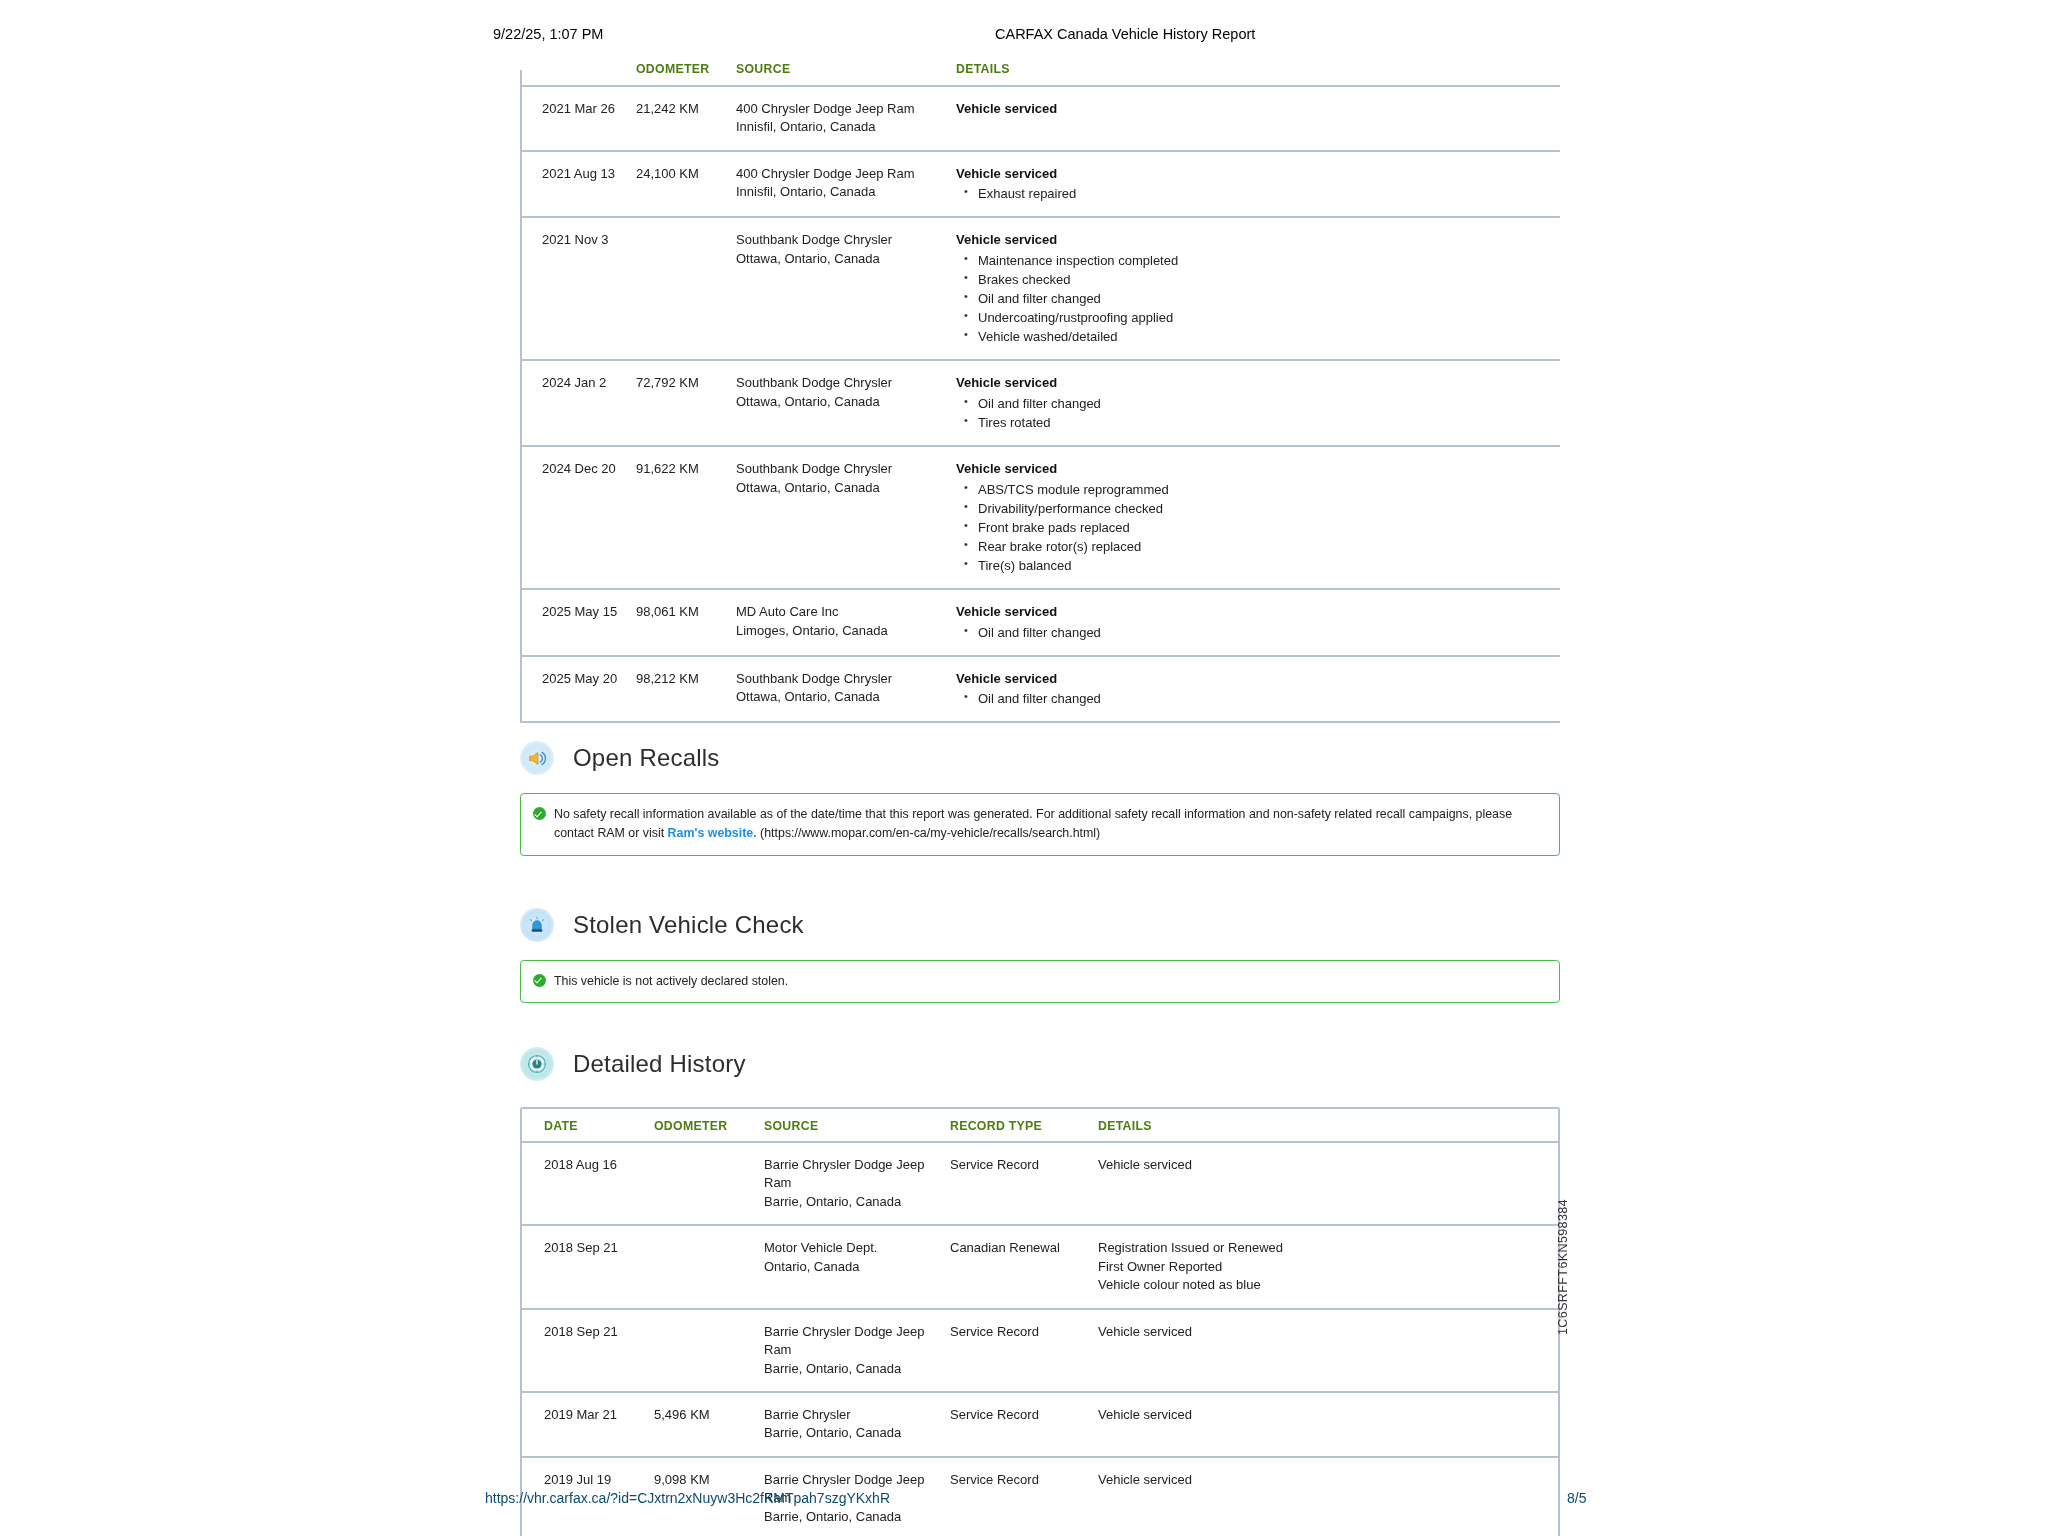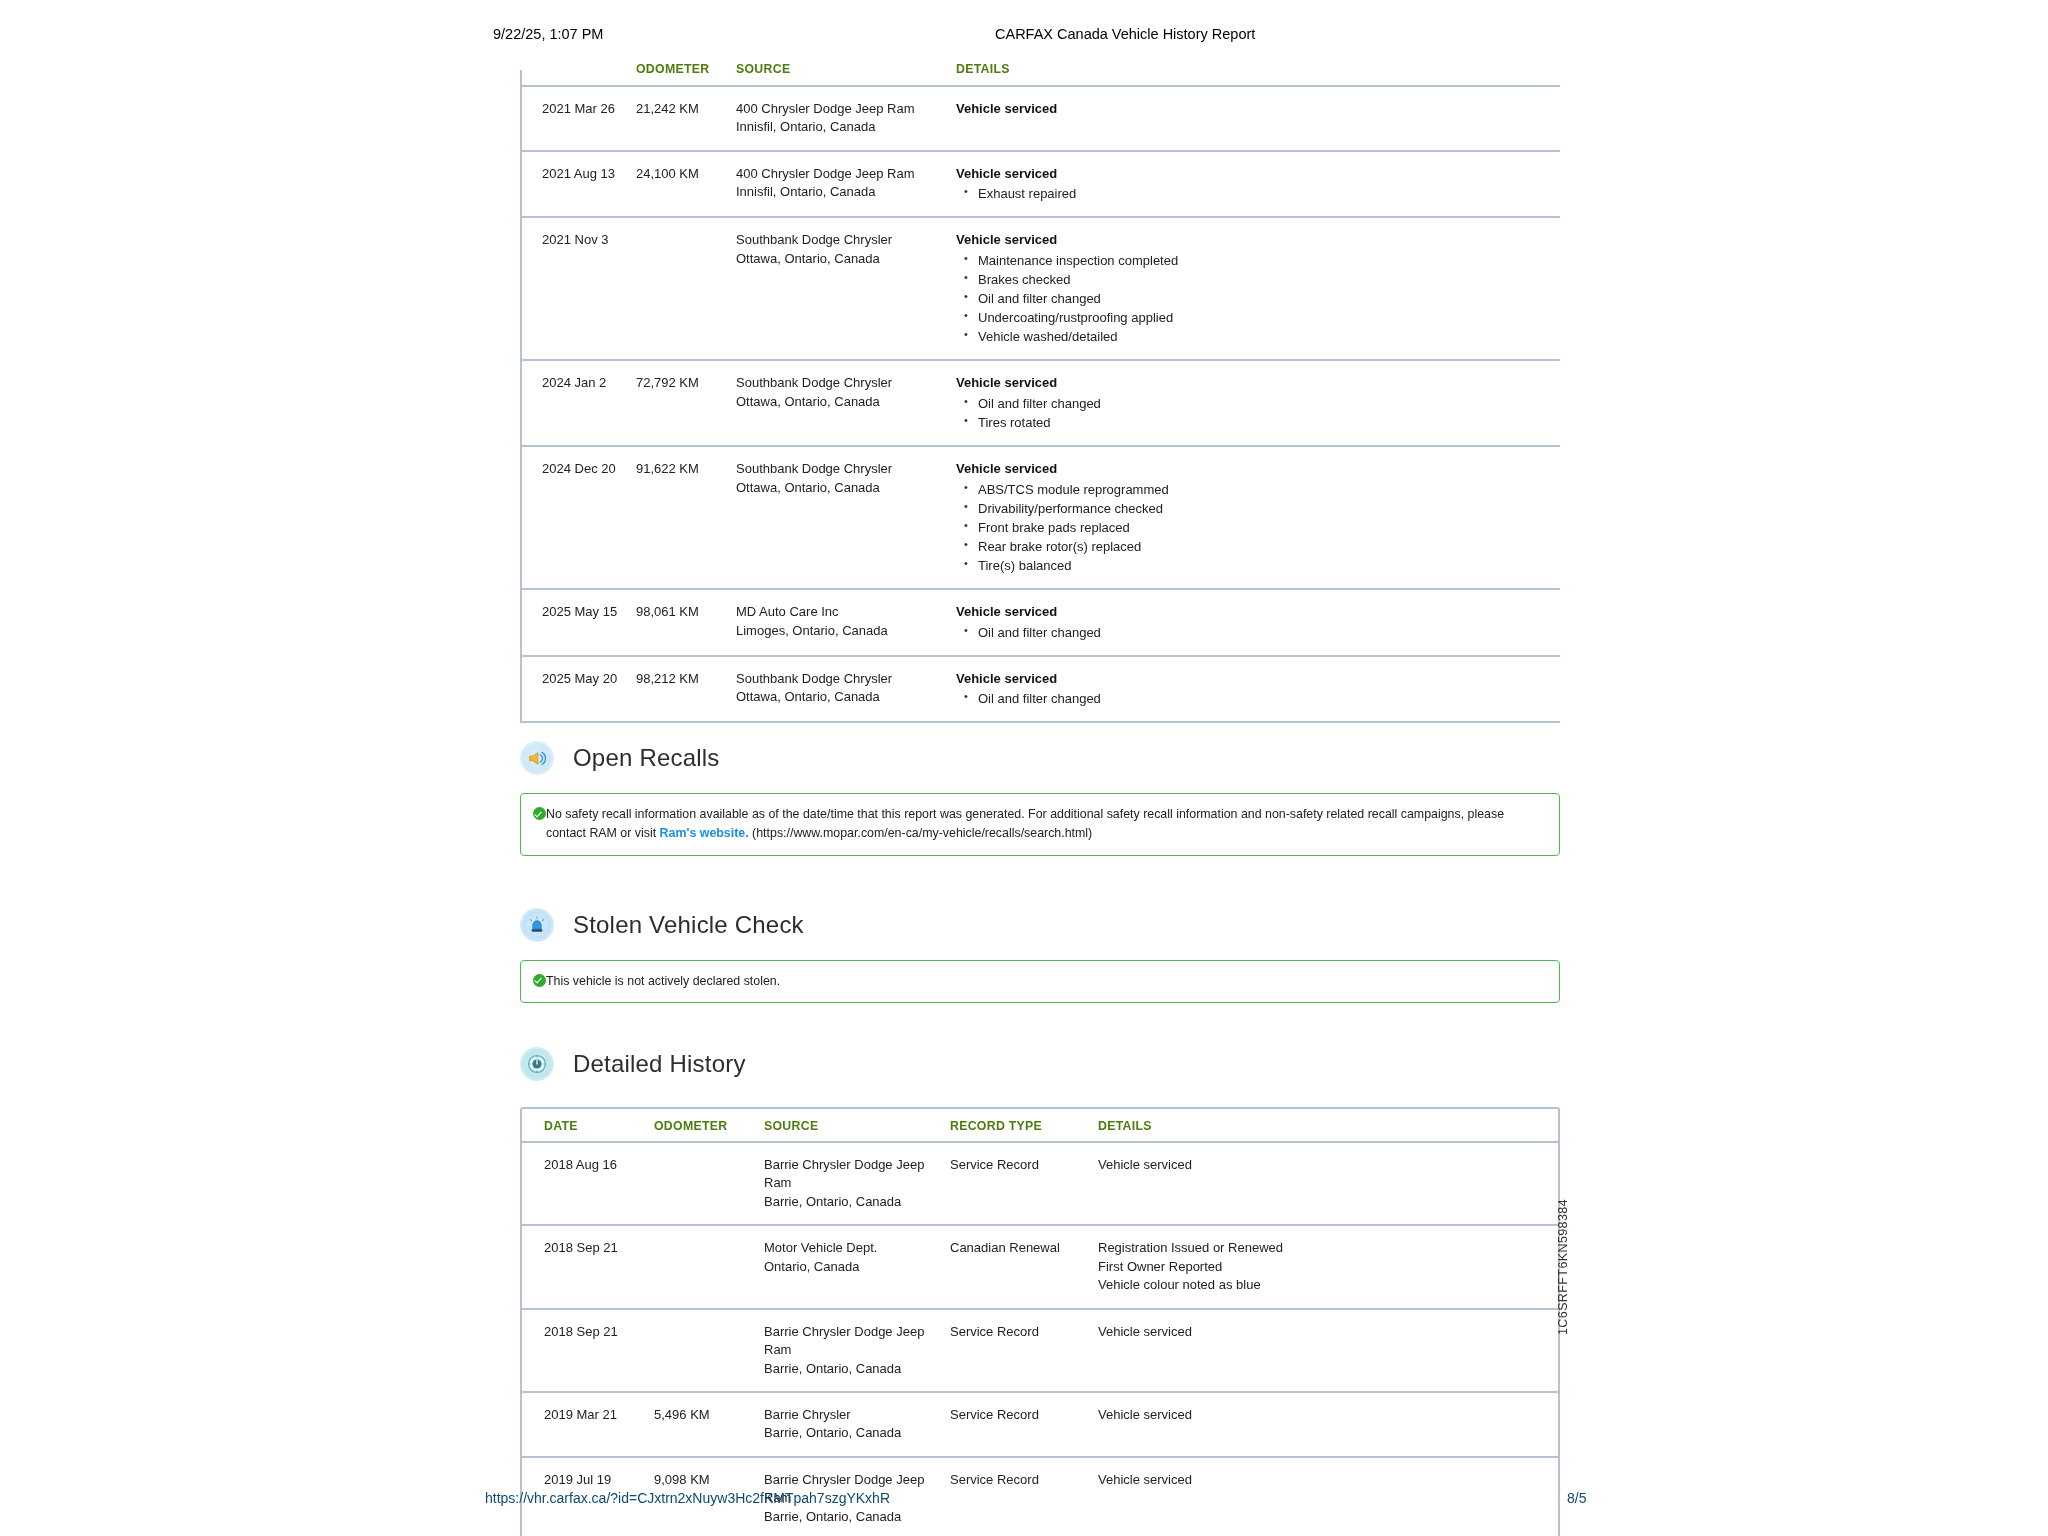--- a/index.html
+++ b/index.html
@@ -178,20 +178,21 @@
 
   
   .banner {
     border: 1px solid #4cbb4c;
     border-radius: 4px;
     padding: 11px 14px 11px 12px;
     margin-top: 18px;
     width: 1040px;
     box-sizing: border-box;
     display: flex;
+    gap: 8px;
     align-items: flex-start;
     background: #fff;
   }
   .banner .txt {
     font-size: 12.4px;
     color: #222;
     line-height: 1.55;
   }
   .check-icon {
     flex: 0 0 13px;

